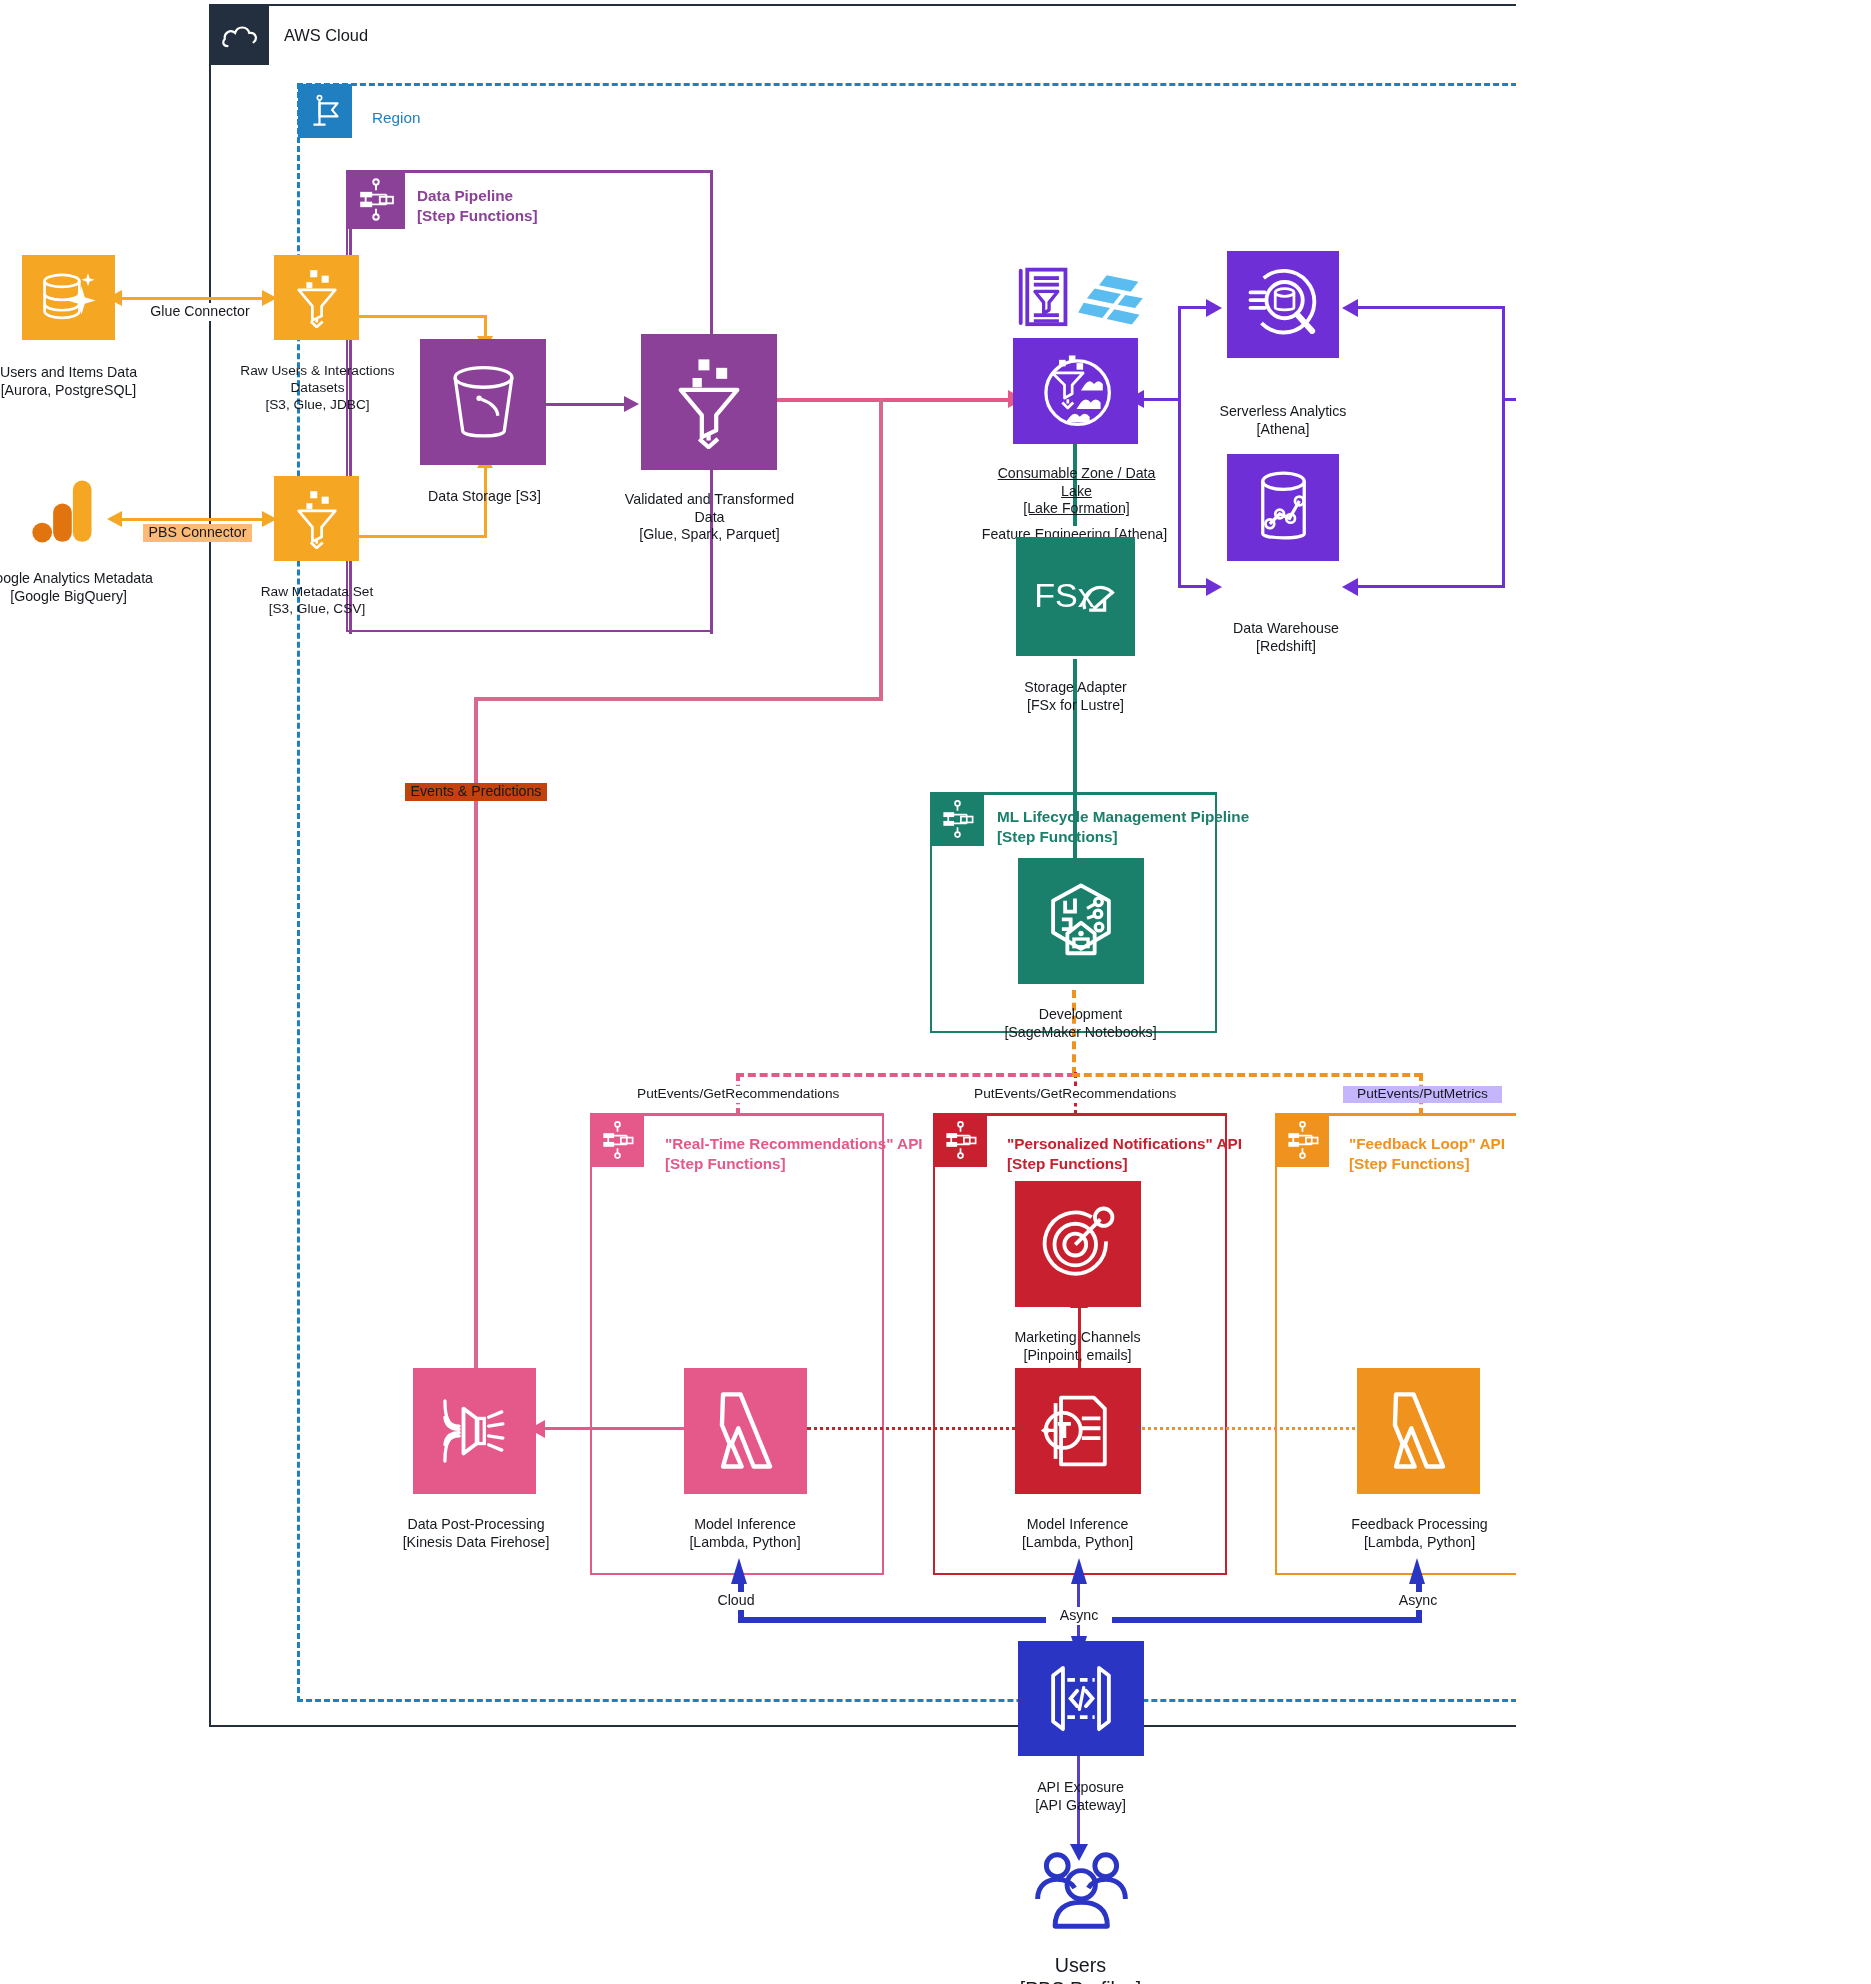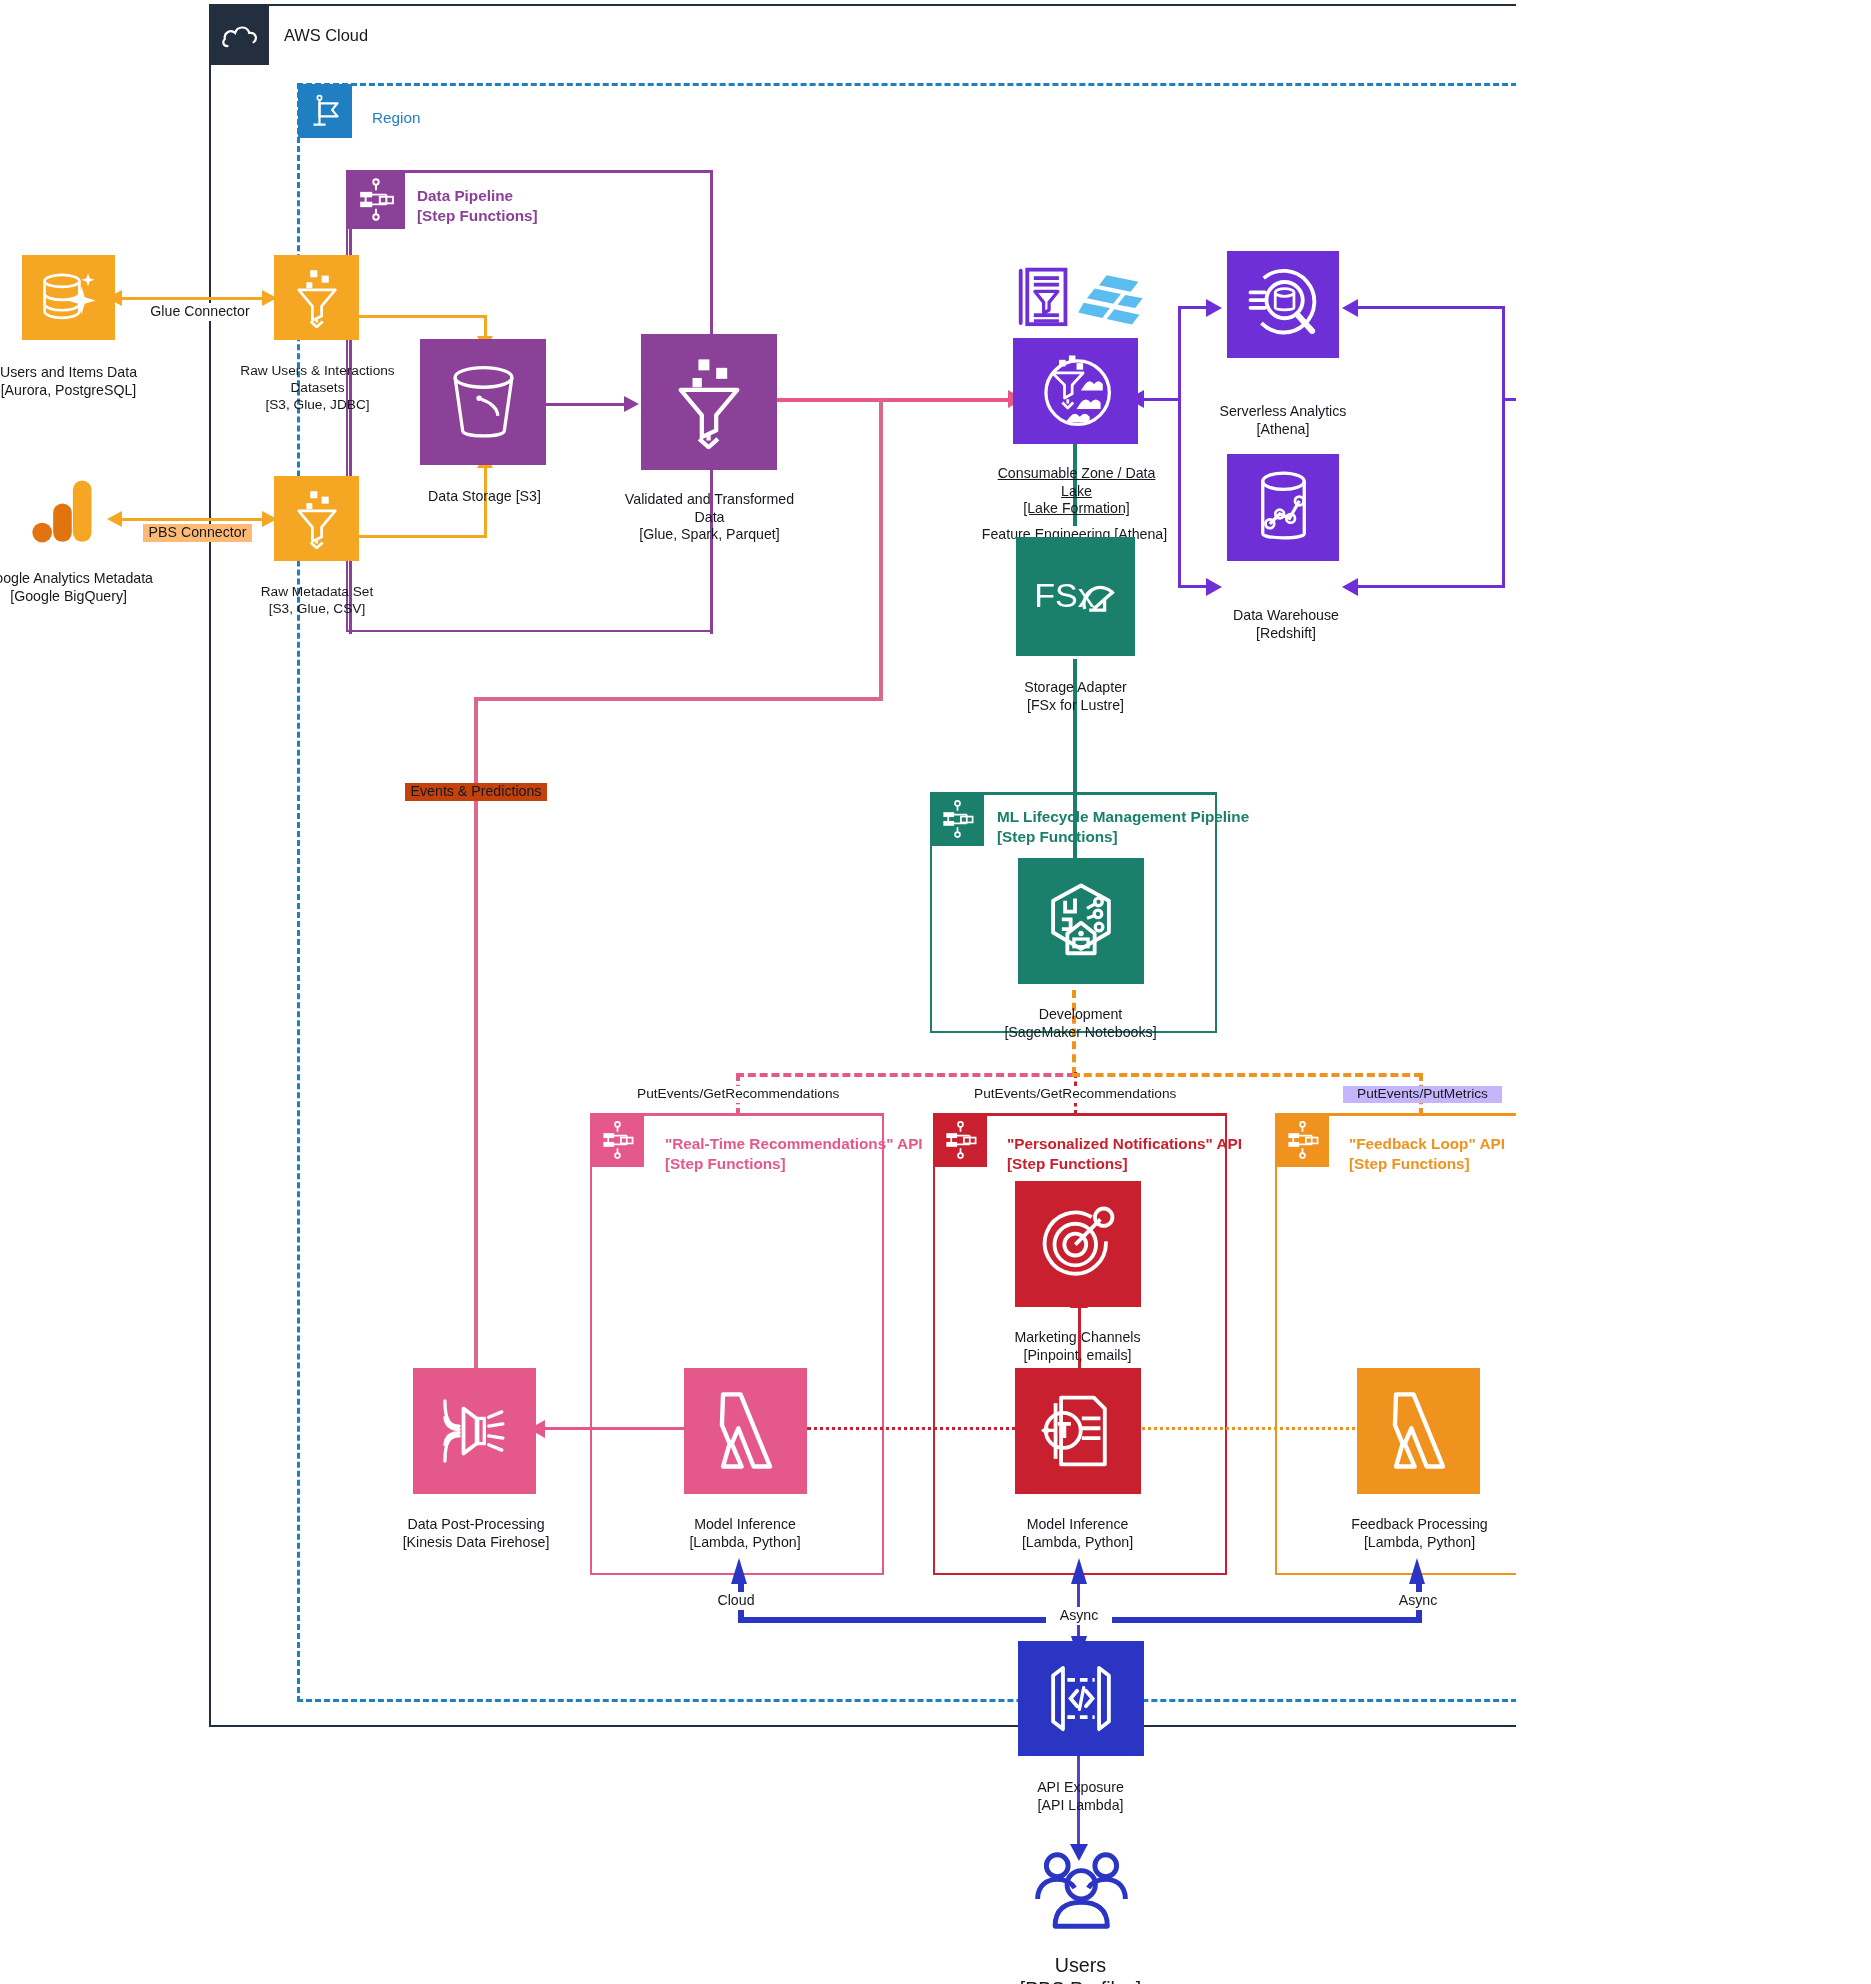--- a/index.html
+++ b/index.html
@@ -334,21 +334,21 @@
     <svg width="71" height="82" viewBox="0 0 130 150">
         <ellipse cx="65" cy="26" rx="38" ry="15" fill="none" stroke="#fff" stroke-width="6"></ellipse>
         <path d="M27 26 L27 122 C27 132 103 132 103 122 L103 26" fill="none" stroke="#fff" stroke-width="6"></path>
         <path d="M40 104 L58 86 L76 94 L94 62" fill="none" stroke="#fff" stroke-width="6"></path>
         <circle cx="40" cy="104" r="8" fill="none" stroke="#fff" stroke-width="5"></circle>
         <circle cx="58" cy="86" r="8" fill="none" stroke="#fff" stroke-width="5"></circle>
         <circle cx="78" cy="94" r="8" fill="none" stroke="#fff" stroke-width="5"></circle>
         <circle cx="94" cy="62" r="8" fill="none" stroke="#fff" stroke-width="5"></circle>
       </svg>
   </div>
-  <div class="lbl" style="left:1204px;top:591px;width:164px;">Data Warehouse [Redshift]</div>
+  <div class="lbl" style="left:1204px;top:604px;width:164px;">Data Warehouse [Redshift]</div>
 
   <div class="box" style="left:1547px;top:343px;width:127px;height:109px;background:#6f2fd6;">
     <svg width="82" height="77" viewBox="0 0 150 140">
         <path d="M34 100 C12 100 8 72 28 64 C22 32 62 16 76 42 C90 18 124 26 122 56 C142 58 144 92 124 98" fill="none" stroke="#fff" stroke-width="7" stroke-linecap="round"></path>
         <path d="M60 78 v-12 a16 16 0 0 1 32 0 v12" fill="none" stroke="#fff" stroke-width="7"></path>
         <rect x="52" y="76" width="48" height="44" rx="4" fill="none" stroke="#fff" stroke-width="7"></rect>
         <path d="M76 90 C72 98 70 102 70 106 a6 6 0 0 0 12 0 c0 -4 -2 -8 -6 -16z" fill="#fff"></path>
       </svg>
   </div>
   <div class="lbl" style="left:1526px;top:457px;width:170px;">Consumption VPN
@@ -463,21 +463,21 @@
     <svg width="82" height="77" viewBox="0 0 150 140">
         <path d="M42 14 L24 28 L24 112 L42 126 Z" fill="none" stroke="#fff" stroke-width="7" stroke-linejoin="round"></path>
         <path d="M108 14 L126 28 L126 112 L108 126 Z" fill="none" stroke="#fff" stroke-width="7" stroke-linejoin="round"></path>
         <path d="M50 36 L100 36 M50 104 L100 104" stroke="#fff" stroke-width="7" stroke-dasharray="14 9"></path>
         <path d="M68 56 L56 70 L68 84" fill="none" stroke="#fff" stroke-width="7" stroke-linecap="round"></path>
         <path d="M84 56 L96 70 L84 84" fill="none" stroke="#fff" stroke-width="7" stroke-linecap="round"></path>
         <path d="M80 50 L72 90" stroke="#fff" stroke-width="6" stroke-linecap="round"></path>
       </svg>
   </div>
   <div class="lbl" style="left:1001px;top:1763px;width:159px;">API Exposure
-[API Lambda]</div>
+[API Gateway]</div>
 
   <div class="box" style="left:1029px;top:1849px;width:104px;height:82px;background:transparent;">
     <svg width="101" height="79" viewBox="0 0 185 145">
         <g fill="none" stroke="#2b35c4" stroke-width="9" stroke-linejoin="round">
           <circle cx="48" cy="27" r="20"></circle>
           <path d="M12 88 C12 62 30 52 48 52 C62 52 74 58 80 68"></path>
           <circle cx="137" cy="27" r="20"></circle>
           <path d="M173 88 C173 62 155 52 137 52 C123 52 111 58 105 68"></path>
           <circle cx="92" cy="62" r="26"></circle>
           <path d="M44 138 C44 106 64 94 92 94 C120 94 140 106 140 138 Z"></path>

